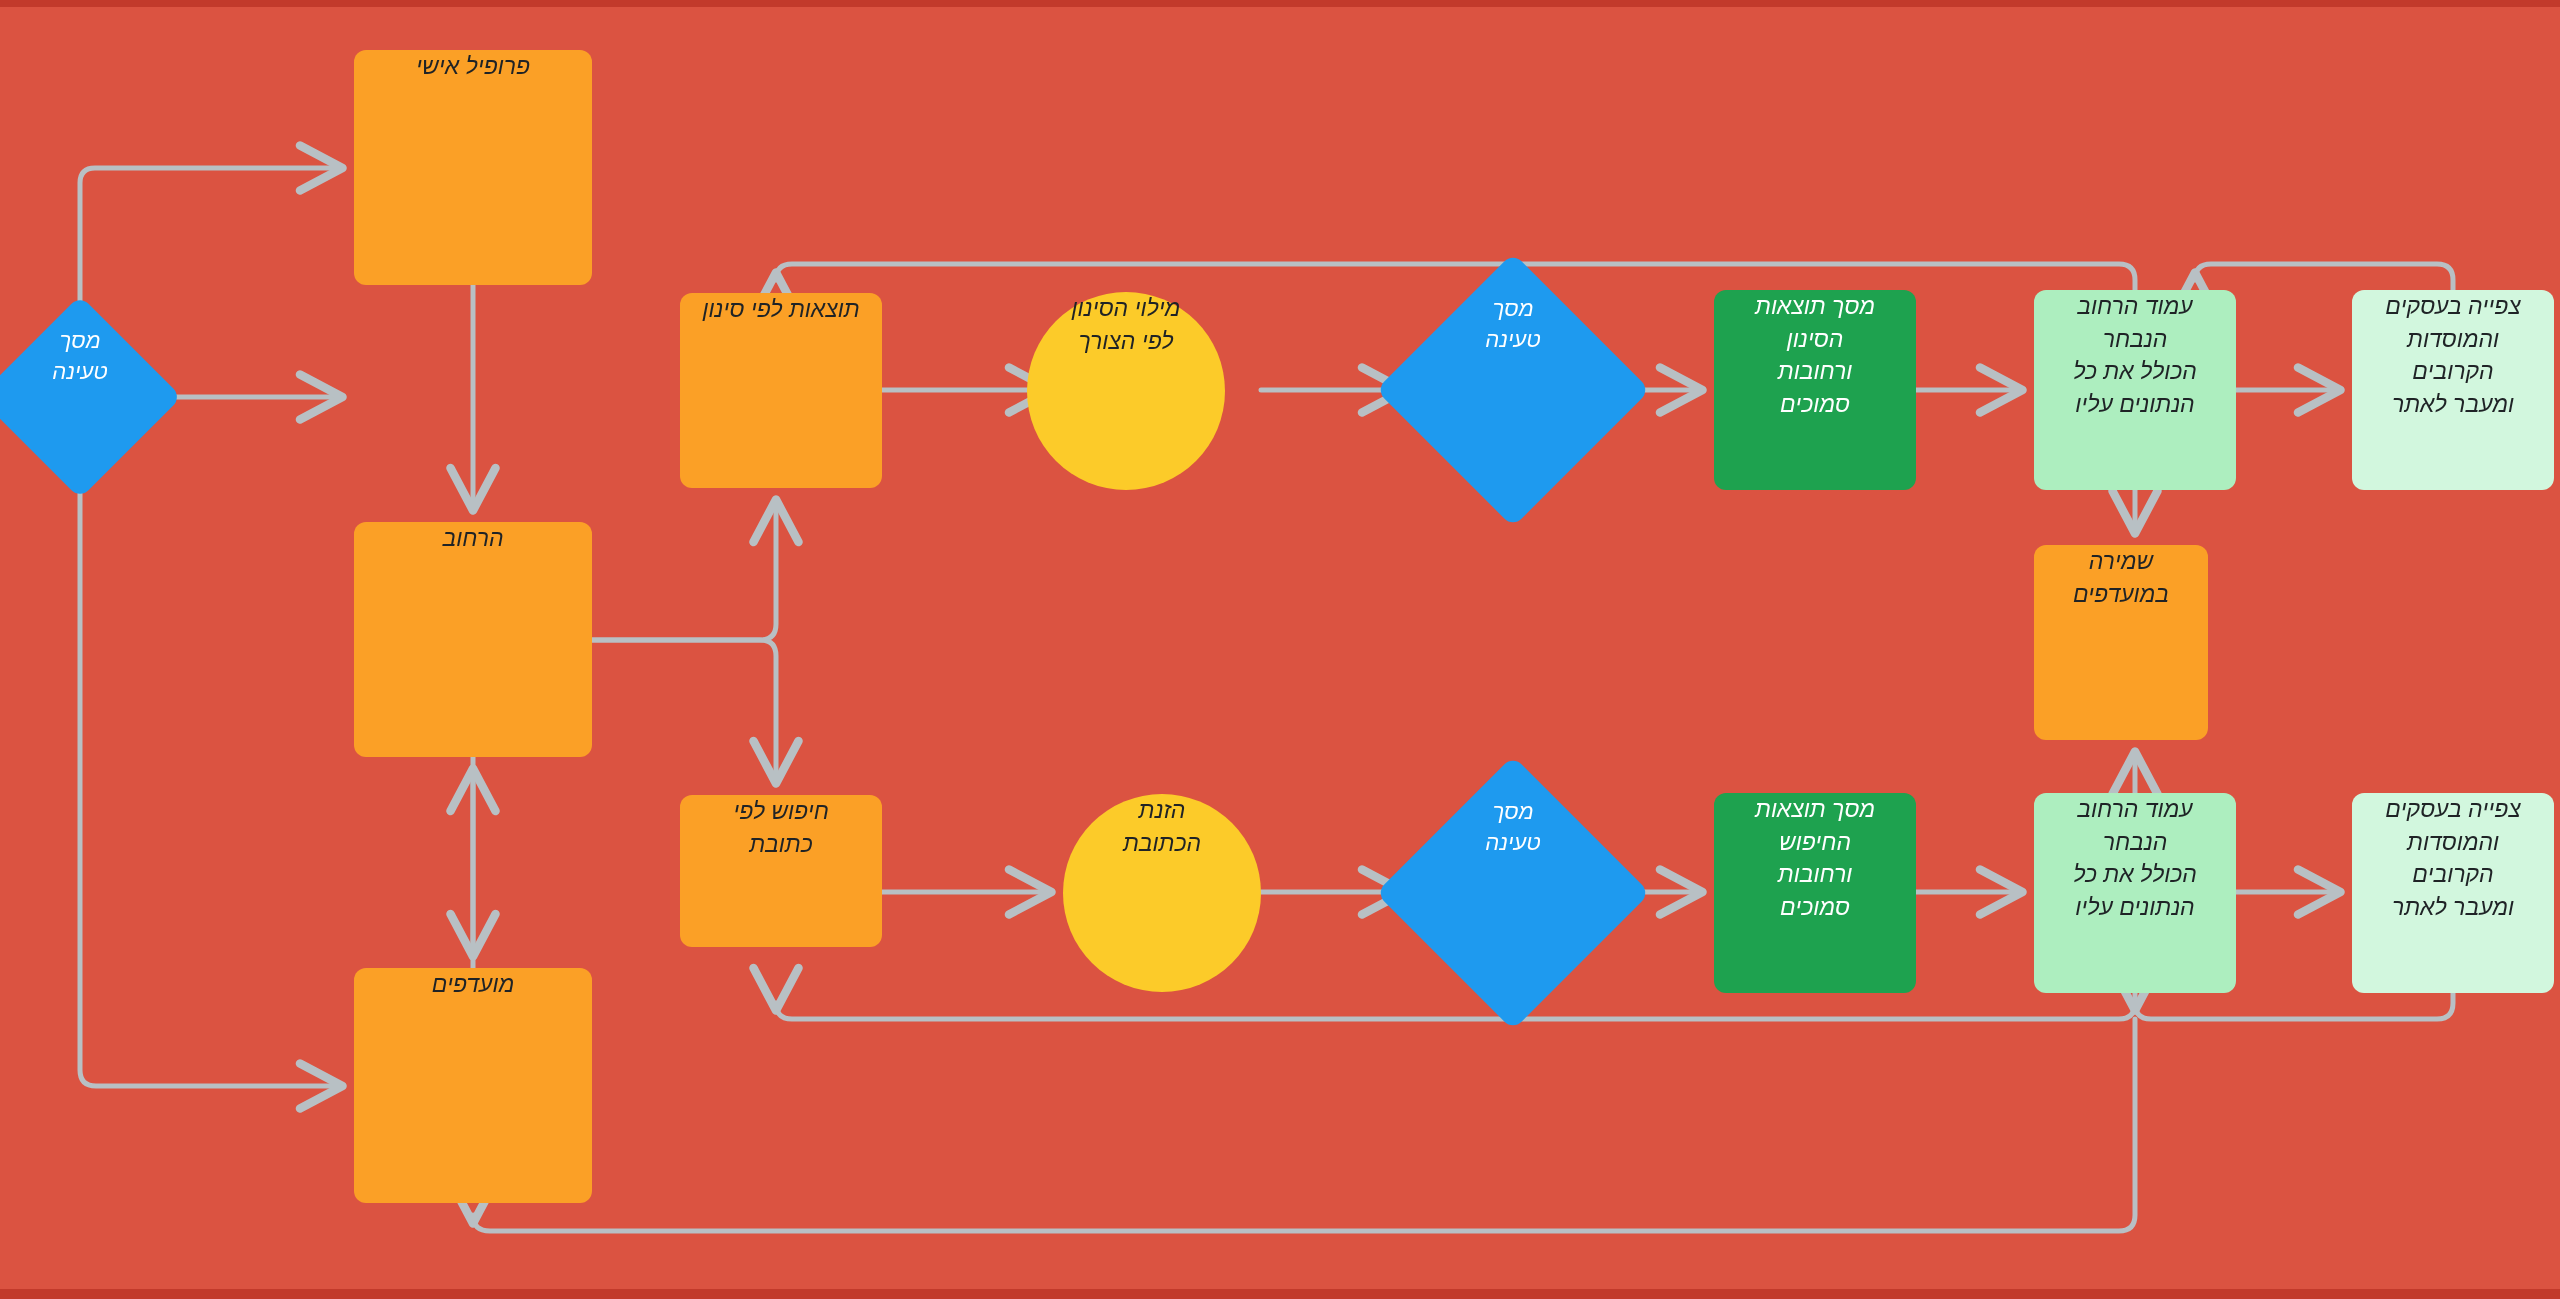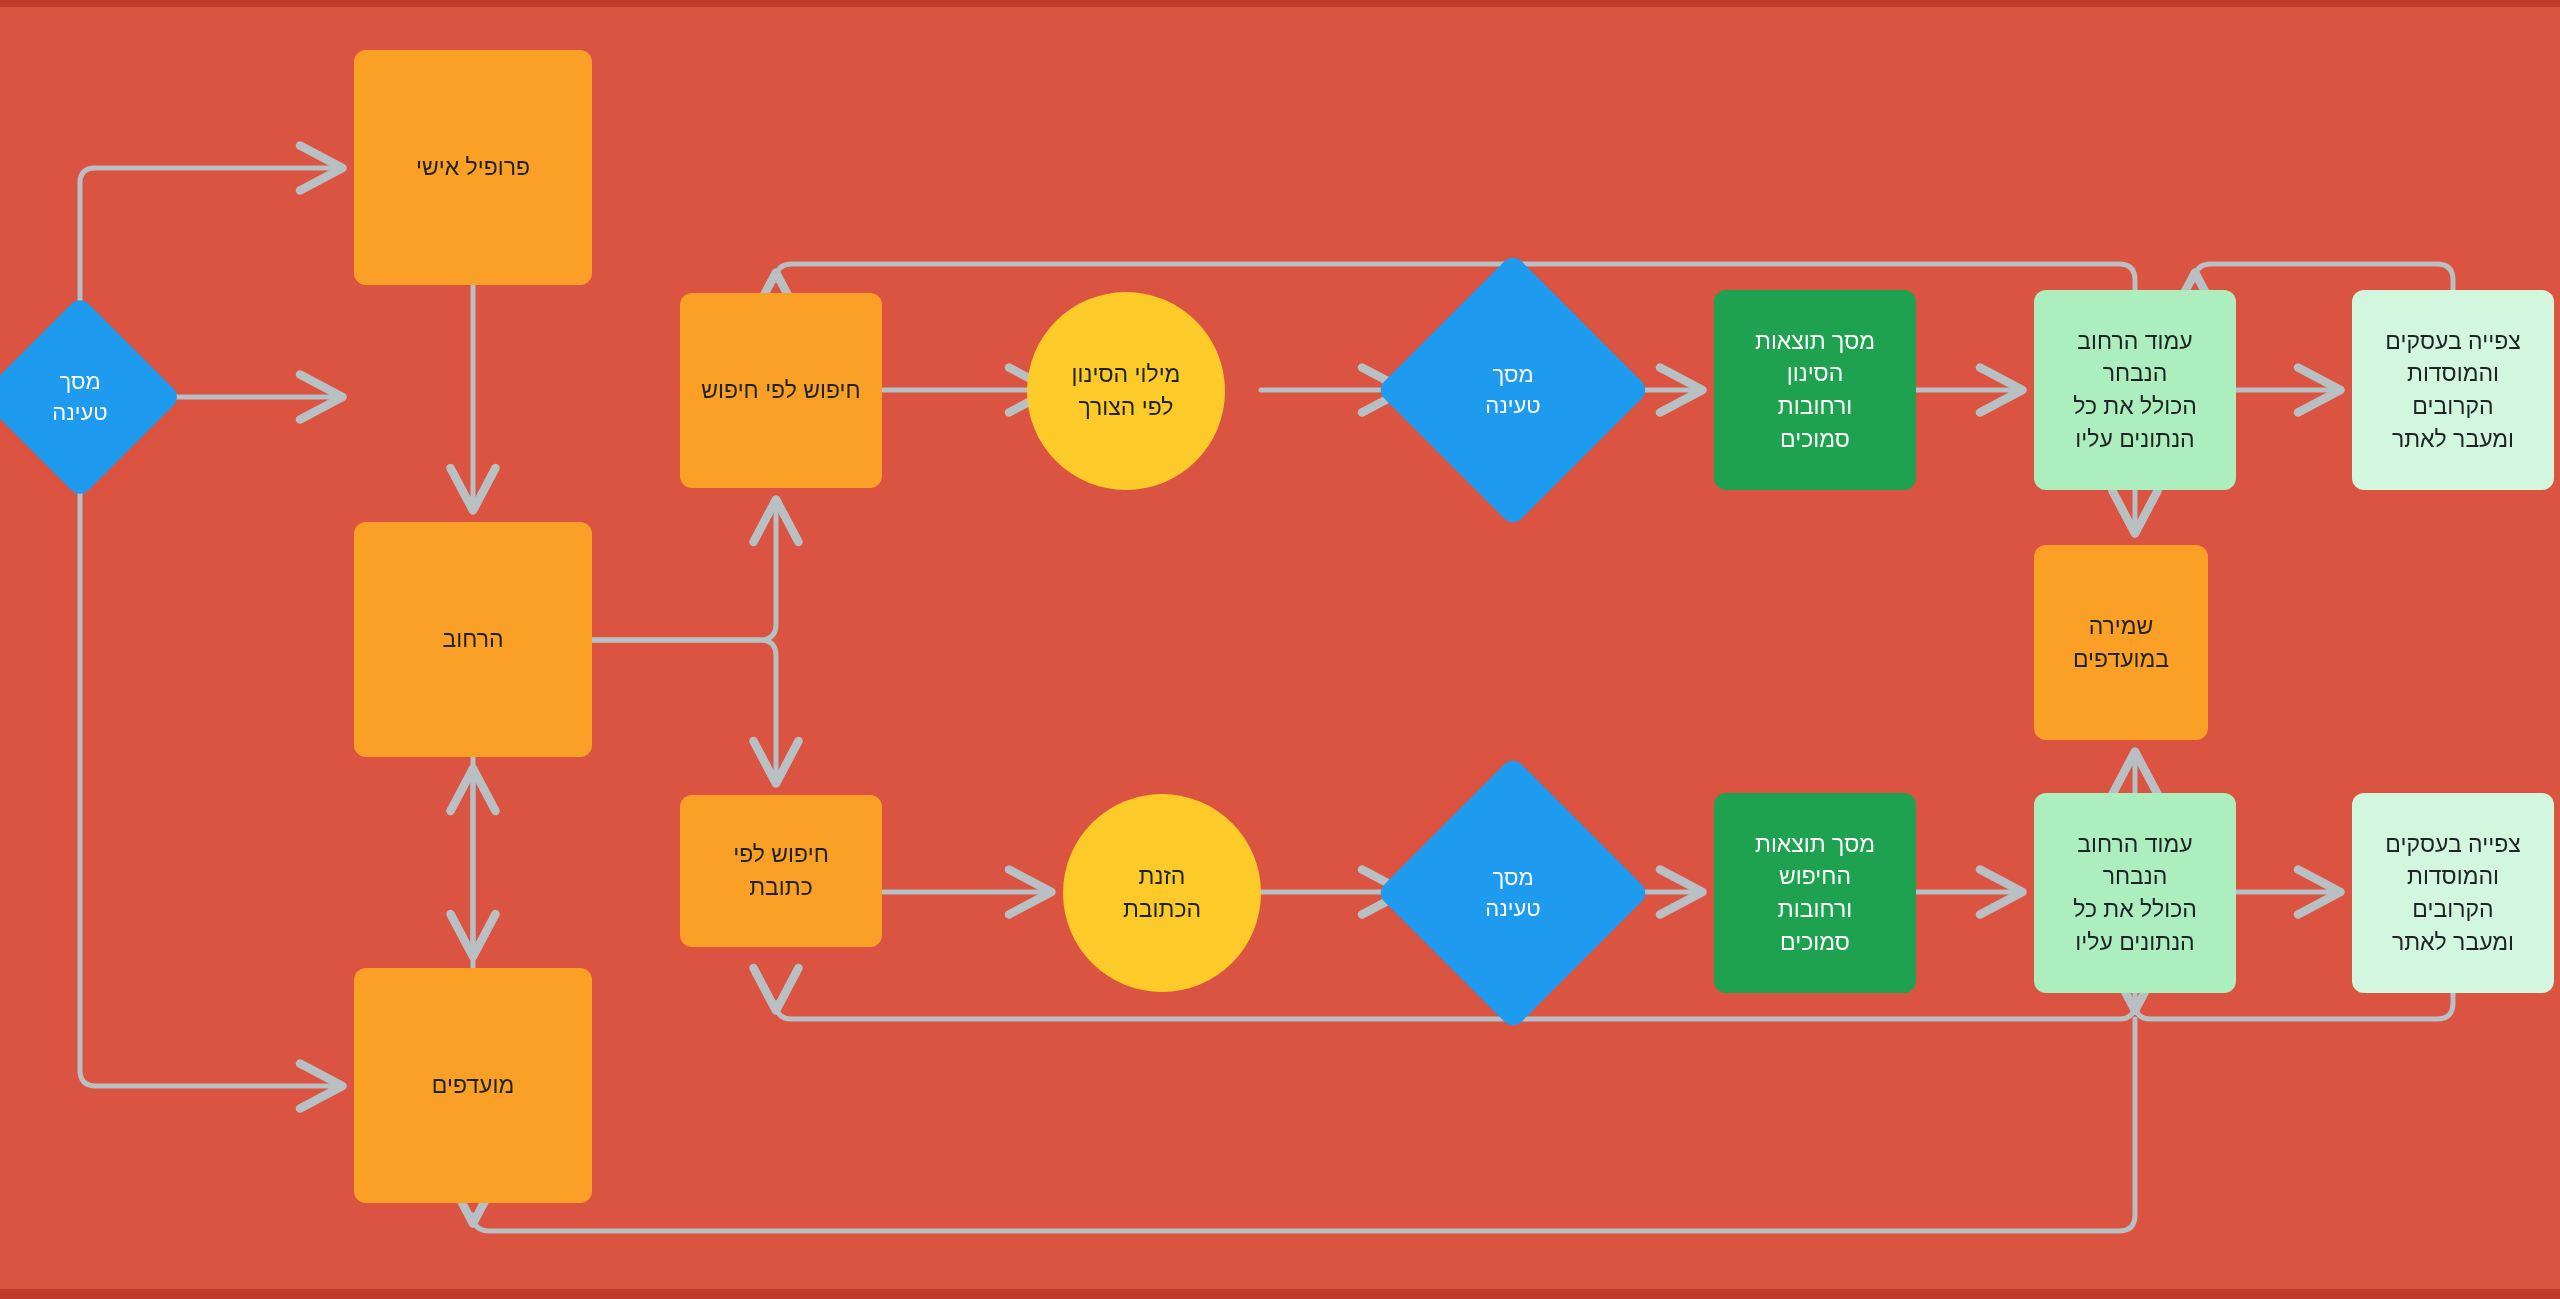--- a/index.html
+++ b/index.html
@@ -21,28 +21,29 @@
   }
   #edges {
     position: absolute;
     left: 0; top: 0;
     width: 2560px;
     height: 1299px;
   }
   .node {
     position: absolute;
     display: flex;
-    align-items: center;
+    align-items: flex-start;
     justify-content: center;
     text-align: center;
     box-sizing: border-box;
     line-height: 1.42;
     white-space: pre-line;
     direction: rtl;
     z-index: 2;
+    font-style: italic;
   }
   .node.rect {
     border-radius: 12px;
   }
   .node.diamond-wrap {
     background: transparent;
     border-radius: 0;
   }
   .diamond-shape {
     position: absolute;
@@ -148,21 +149,21 @@
 
     </g>
   </svg>
 
   <div id="node-layer">
       <div class="node diamond-wrap" style="left: 8px; top: 325px; width: 144px; height: 144px; color: rgb(255, 255, 255); font-size: 22px;"><div class="diamond-shape" style="background: rgb(30, 154, 239);"></div><span class="label">מסך
 טעינה</span></div>
       <div class="node rect" style="left: 354px; top: 50px; width: 238px; height: 235px; color: rgb(31, 35, 38); font-size: 23px; background: rgb(251, 160, 38);"><span class="label">פרופיל אישי</span></div>
       <div class="node rect" style="left: 354px; top: 522px; width: 238px; height: 235px; color: rgb(31, 35, 38); font-size: 23px; background: rgb(251, 160, 38);"><span class="label">הרחוב</span></div>
       <div class="node rect" style="left: 354px; top: 968px; width: 238px; height: 235px; color: rgb(31, 35, 38); font-size: 23px; background: rgb(251, 160, 38);"><span class="label">מועדפים</span></div>
-      <div class="node rect" style="left: 680px; top: 293px; width: 202px; height: 195px; color: rgb(31, 35, 38); font-size: 23px; background: rgb(251, 160, 38);"><span class="label">חיפוש לפי חיפוש</span></div>
+      <div class="node rect" style="left: 680px; top: 293px; width: 202px; height: 195px; color: rgb(31, 35, 38); font-size: 23px; background: rgb(251, 160, 38);"><span class="label">תוצאות לפי סינון</span></div>
       <div class="node ellipse" style="left: 1027px; top: 292px; width: 198px; height: 198px; color: rgb(31, 35, 38); font-size: 23px; background: rgb(252, 203, 41);"><span class="label">מילוי הסינון
 לפי הצורך</span></div>
       <div class="node diamond-wrap" style="left: 1416px; top: 293px; width: 194px; height: 194px; color: rgb(255, 255, 255); font-size: 22px;"><div class="diamond-shape" style="background: rgb(30, 154, 239);"></div><span class="label">מסך
 טעינה</span></div>
       <div class="node rect" style="left: 1714px; top: 290px; width: 202px; height: 200px; color: rgb(255, 255, 255); font-size: 23px; background: rgb(30, 162, 79);"><span class="label">מסך תוצאות
 הסינון
 ורחובות
 סמוכים</span></div>
       <div class="node rect" style="left: 2034px; top: 290px; width: 202px; height: 200px; color: rgb(31, 35, 38); font-size: 23px; background: rgb(173, 238, 191);"><span class="label">עמוד הרחוב
 הנבחר

